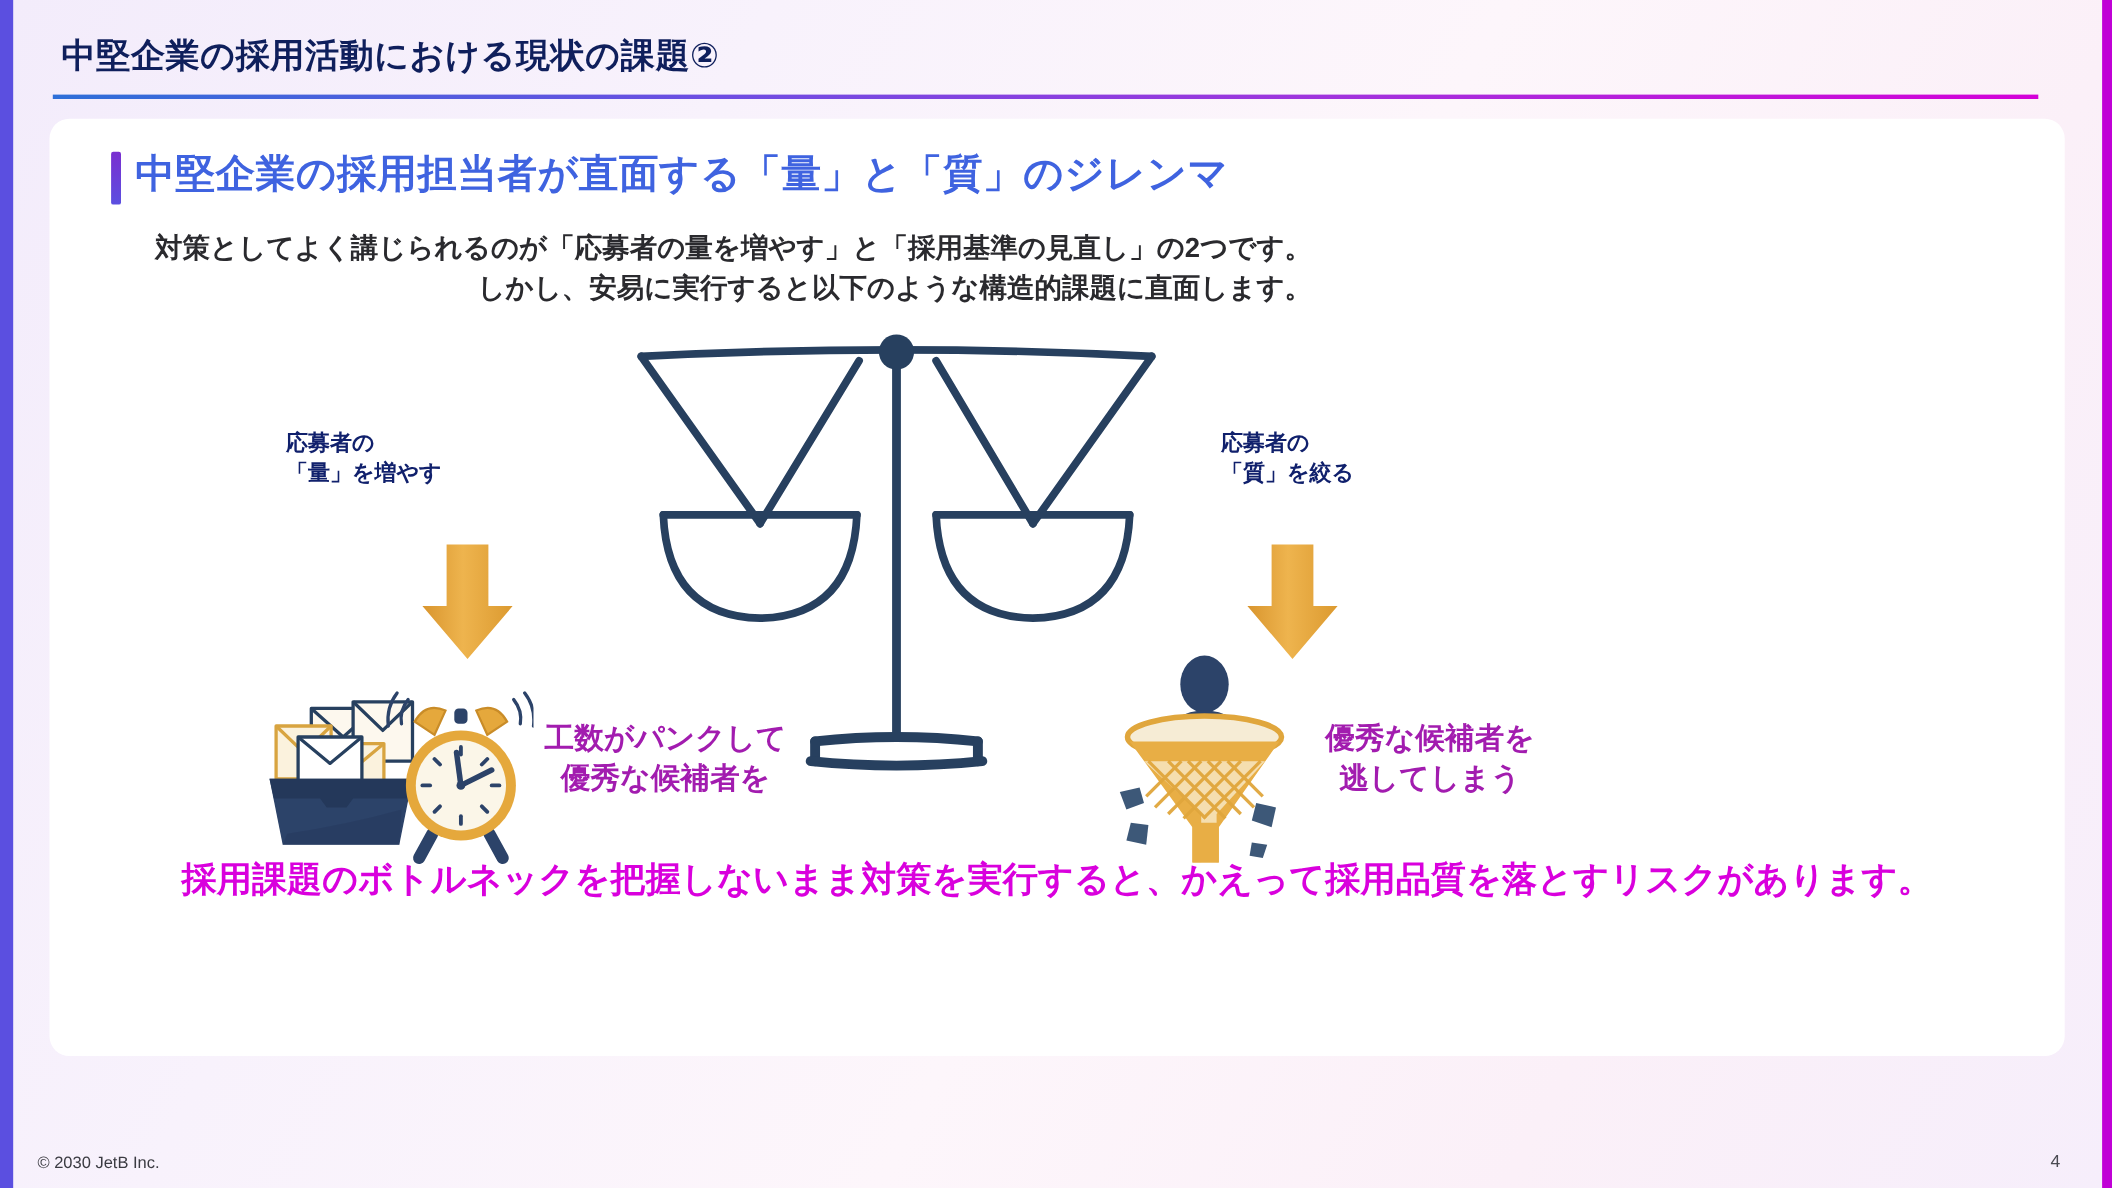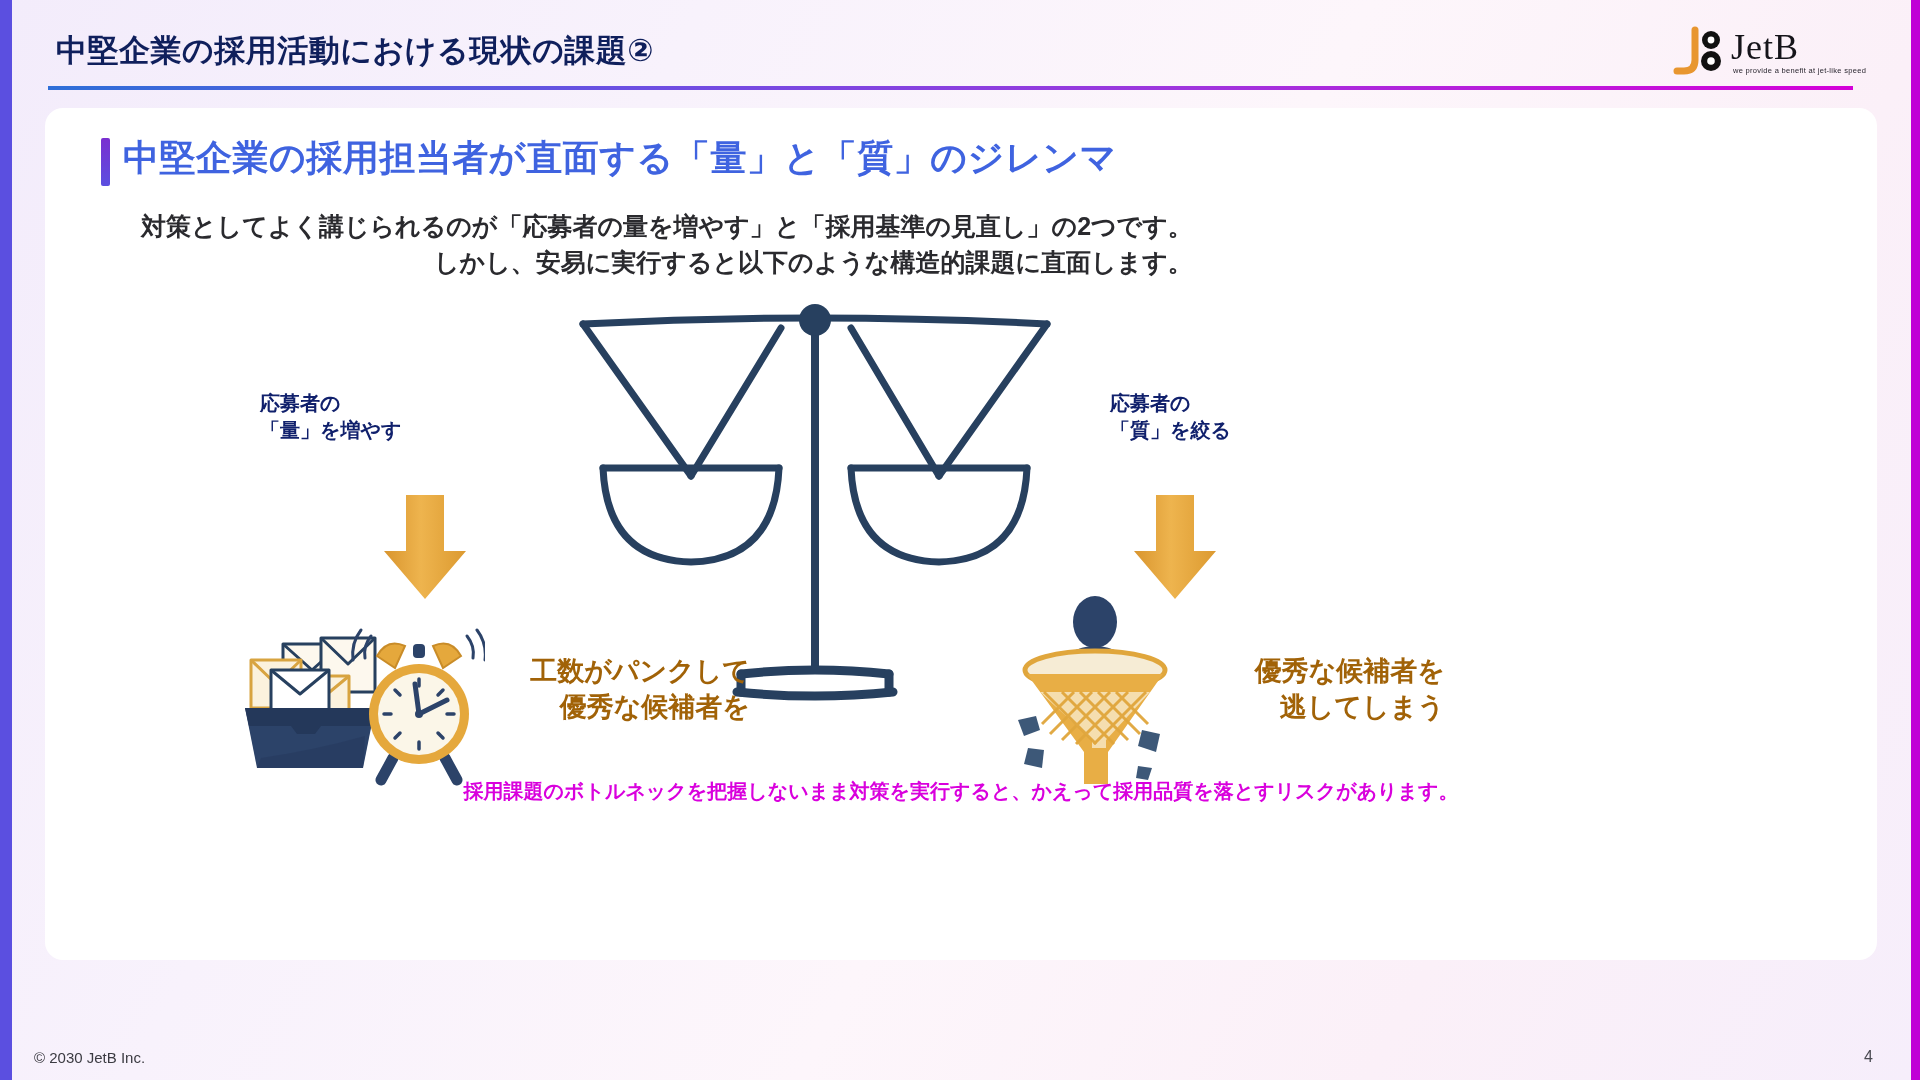--- a/index.html
+++ b/index.html
@@ -59,30 +59,30 @@
   
   .side-label{
     position:absolute;font-size:20px;font-weight:bold;color:#10206c;
     line-height:1.35;white-space:nowrap;
   }
   .label-left{left:215px;top:282px;width:260px;}
   .label-right{left:1065px;top:282px;width:260px;}
 
   
   .caption{
-    position:absolute;font-size:27px;font-weight:bold;color:#a16207;
-    text-align:right;line-height:1.35;white-space:nowrap;
+    position:absolute;font-size:27px;font-weight:bold;color:#a21caf;
+    text-align:center;line-height:1.35;white-space:nowrap;
   }
   .caption-left{left:415px;top:545px;width:290px;}
   .caption-right{left:1110px;top:545px;width:290px;}
 
   
   .conclusion{
     position:absolute;left:0;top:670px;width:1832px;text-align:center;
-    font-size:20px;font-weight:bold;color:#d900dd;white-space:nowrap;
+    font-size:32px;font-weight:bold;color:#d900dd;white-space:nowrap;
   }
 
   
   .foot-copy{position:absolute;left:22px;bottom:14px;font-size:15px;color:#3b3b42;}
   .foot-page{position:absolute;right:38px;bottom:14px;font-size:16px;color:#4a4a52;}
 
   svg{display:block;}
 </style>
 </head>
 <body>
@@ -90,33 +90,20 @@
 <div class="slide">
 
   <div class="edge-left-top"></div>
   <div class="edge-left-bot"></div>
   <div class="edge-right"></div>
 
   <div class="header">
     <div class="header-title">中堅企業の採用活動における現状の課題②</div>
     <div class="header-rule"></div>
 
-    <div class="logo">
-      <div class="logo-mark">
-        <svg viewBox="0 0 62 50" width="62" height="50">
-          <path d="M26 4 L26 34 Q26 45 15 45 L8 45" stroke="#e8962f" stroke-width="7" fill="none" stroke-linecap="round"></path>
-          <circle cx="42" cy="14" r="9" fill="#111111"></circle>
-          <circle cx="42" cy="14" r="3.4" fill="#ffffff"></circle>
-          <circle cx="42" cy="35" r="10" fill="#111111"></circle>
-          <circle cx="42" cy="35" r="3.8" fill="#ffffff"></circle>
-        </svg>
-      </div>
-      <div class="logo-word">JetB</div>
-      <div class="logo-tag">we provide a benefit at jet-like speed</div>
-    </div>
   </div>
 
   <div class="card">
 
     <div class="accent-bar"></div>
     <div class="section-title">中堅企業の採用担当者が直面する「量」と「質」のジレンマ</div>
 
     <div class="lead">
       <div>対策としてよく講じられるのが「応募者の量を増やす」と「採用基準の見直し」の2つです。</div>
       <div>しかし、安易に実行すると以下のような構造的課題に直面します。</div>

